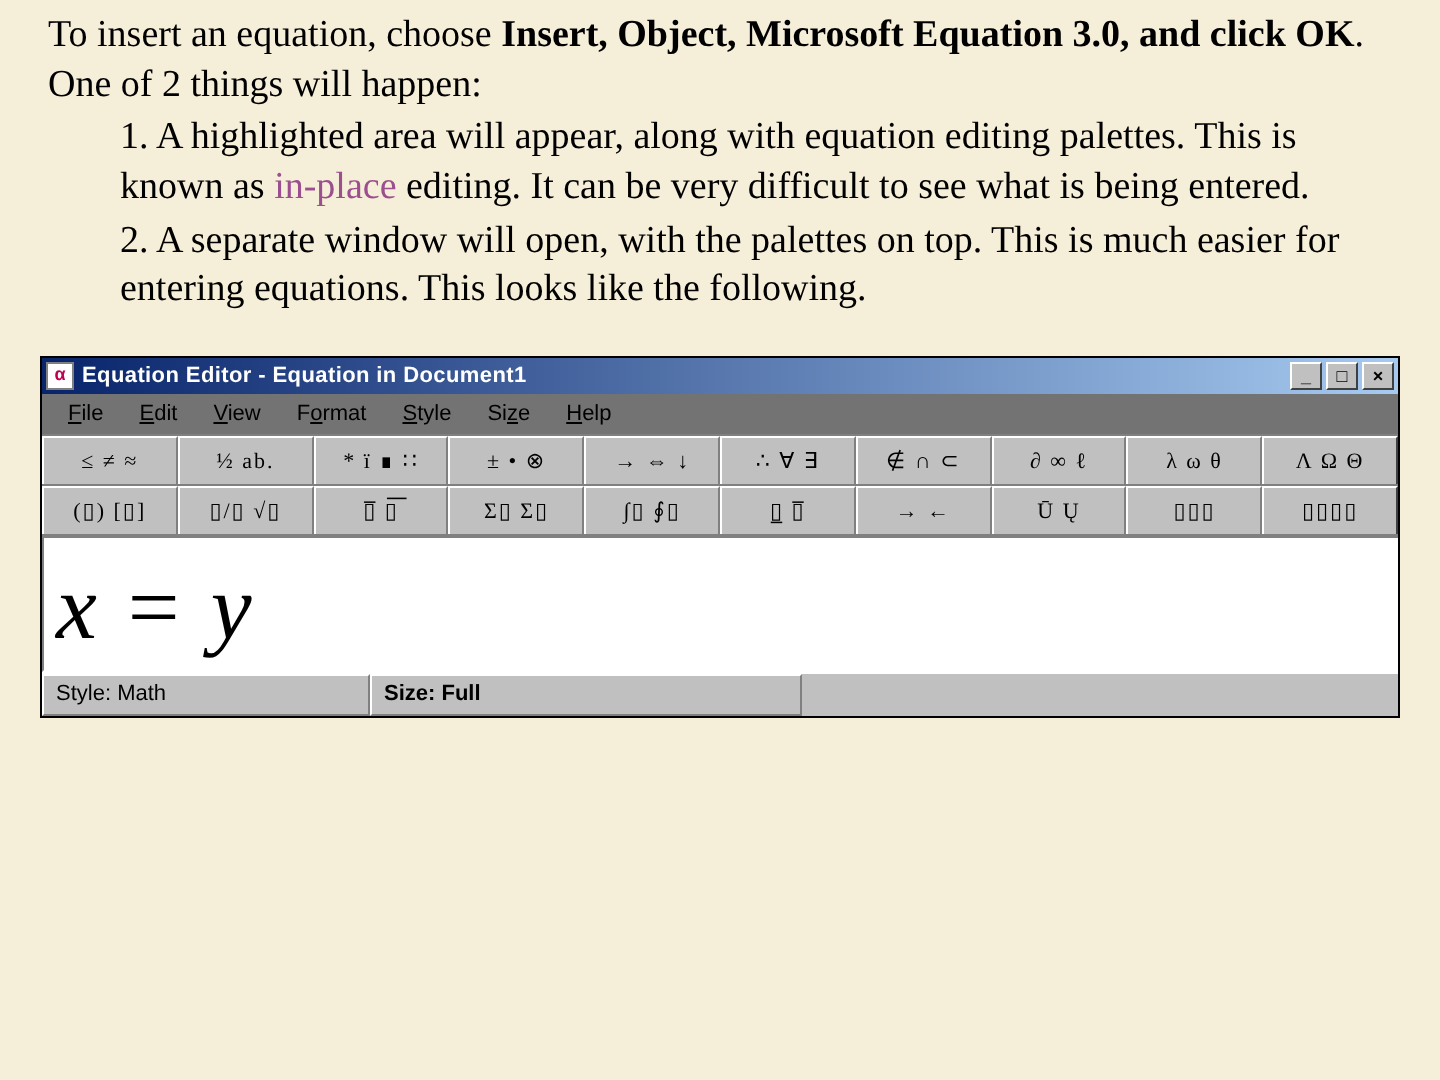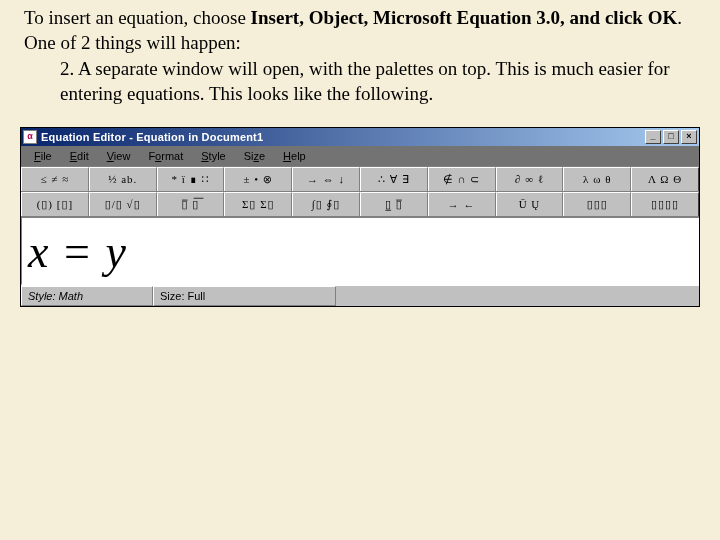--- a/index.html
+++ b/index.html
@@ -101,30 +101,33 @@
     border-top:1px solid #fff;
   }
   .status-cell {
     padding:2px 6px;
     border:1px solid #808080;
     border-top-color:#fff;
     border-left-color:#fff;
     font-size:11px;
     flex:0 0 auto;
   }
-  .status-cell.style{width:132px;font-style:italic;}
-  .status-cell.size{width:183px;}
+  .status-cell.style{width:164px;}
+  .status-cell.size{width:216px;font-weight:bold;}
   .status-cell.zoom{flex:1;}
 </style>
 </head>
 <body>
 
 <div class="page">
   <div class="para">
     <span>To insert an equation, choose </span><span class="bold">Insert, Object, Microsoft Equation 3.0, and click OK</span><span>. One of 2 things will happen:</span>
+  </div>
+  <div class="para indent">
+    <span>1.    A highlighted area will appear, along with equation editing palettes. This is known as </span><span class="link">in-place</span><span> editing. It can be very difficult to see what is being entered.</span>
   </div>
   <div class="para indent">2.    A separate window will open, with the palettes on top. This is much easier for entering equations. This looks like the following.</div>
 </div>
 
 <div class="editor-window">
   <div class="titlebar">
     <div class="app-icon">α</div>
     <div class="title-text">Equation Editor - Equation in Document1</div>
     <div class="win-btns">
       <div class="win-btn">_</div>

